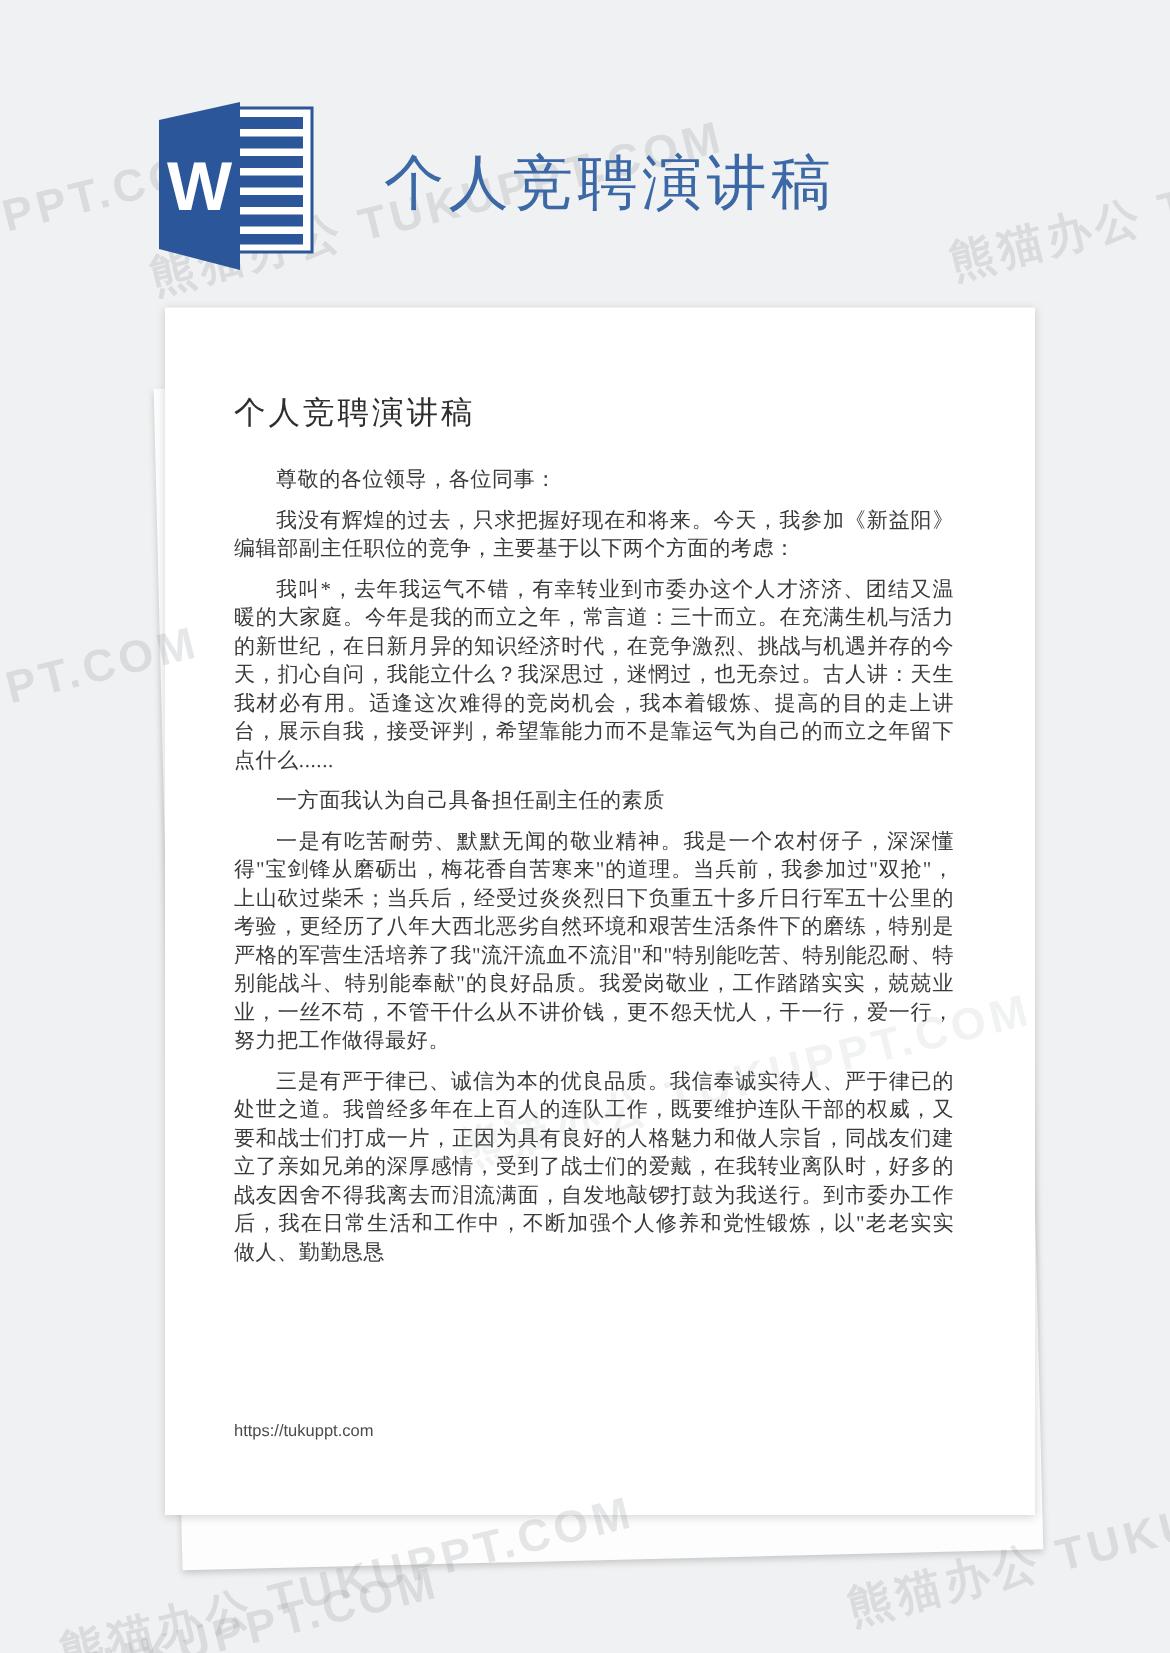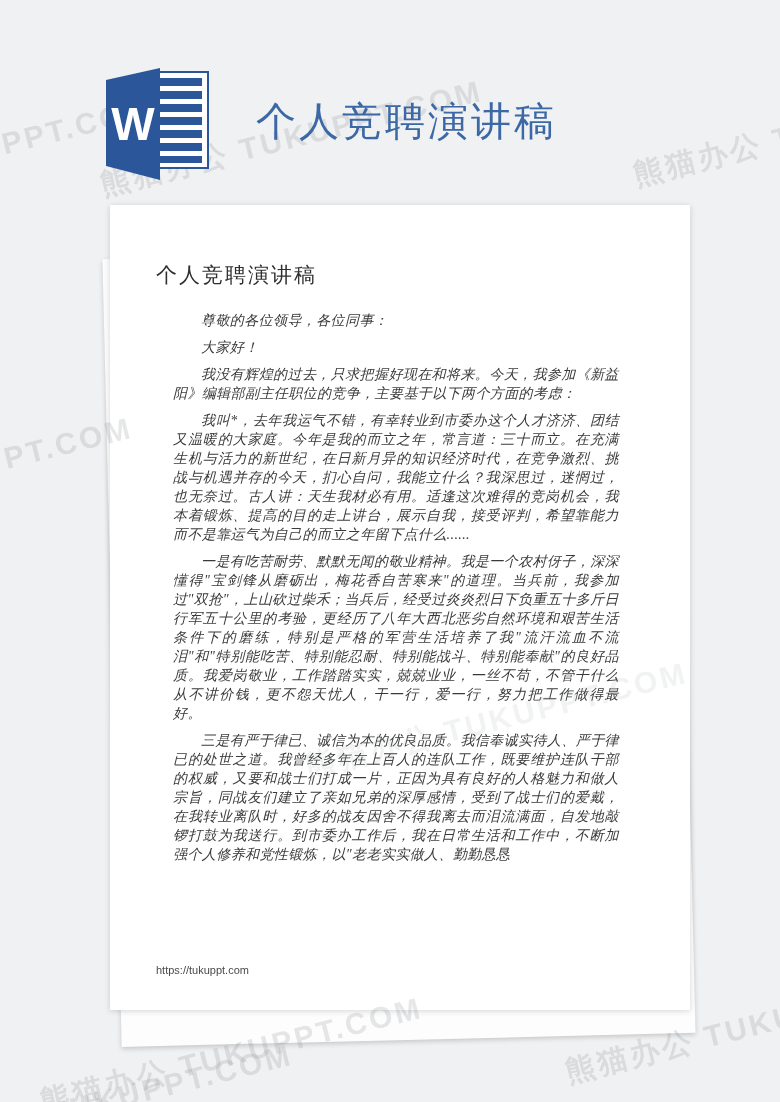--- a/index.html
+++ b/index.html
@@ -54,25 +54,24 @@
   }
   .doc-title {
     font-size:21px; color:#2f2f2f; letter-spacing:2px;
     font-weight:400; margin-bottom:22px;
     font-family:"Liberation Serif", serif;
   }
   .doc-body .doc-para {
     font-size:14px; line-height:19px; color:#3a3a3a;
     letter-spacing:0.4px;
     text-align:justify; text-indent:2em;
-    margin:8px 17px;
-    font-style:italic;
+    margin:8px 0;
   }
   .doc-footer {
-    position:absolute; left:46px; bottom:34px;
+    position:absolute; left:46px; bottom:50px;
     font-size:11px; color:#4a4a4a;
     font-family:"Liberation Sans", sans-serif;
   }
 </style>
 </head>
 <body>
 
 <div class="wm" style="left:-235px; top:135px;">熊猫办公 TUKUPPT.COM</div>
 <div class="wm" style="left:95px; top:118px;">熊猫办公 TUKUPPT.COM</div>
 <div class="wm" style="left:628px; top:108px;">熊猫办公 TUKUPPT.COM</div>
@@ -102,20 +101,20 @@
   </div>
   <div class="header-title">个人竞聘演讲稿</div>
 </div>
 
 <div class="sheet-behind sheet2"></div>
 
 <div class="doc-page">
   <div class="doc-title">个人竞聘演讲稿</div>
   <div class="doc-body">
       <p class="doc-para">尊敬的各位领导，各位同事：</p>
-      <p class="doc-para">大家好！</p>
       <p class="doc-para">我没有辉煌的过去，只求把握好现在和将来。今天，我参加《新益阳》编辑部副主任职位的竞争，主要基于以下两个方面的考虑：</p>
       <p class="doc-para">我叫*，去年我运气不错，有幸转业到市委办这个人才济济、团结又温暖的大家庭。今年是我的而立之年，常言道：三十而立。在充满生机与活力的新世纪，在日新月异的知识经济时代，在竞争激烈、挑战与机遇并存的今天，扪心自问，我能立什么？我深思过，迷惘过，也无奈过。古人讲：天生我材必有用。适逢这次难得的竞岗机会，我本着锻炼、提高的目的走上讲台，展示自我，接受评判，希望靠能力而不是靠运气为自己的而立之年留下点什么......</p>
+      <p class="doc-para">一方面我认为自己具备担任副主任的素质</p>
       <p class="doc-para">一是有吃苦耐劳、默默无闻的敬业精神。我是一个农村伢子，深深懂得"宝剑锋从磨砺出，梅花香自苦寒来"的道理。当兵前，我参加过"双抢"，上山砍过柴禾；当兵后，经受过炎炎烈日下负重五十多斤日行军五十公里的考验，更经历了八年大西北恶劣自然环境和艰苦生活条件下的磨练，特别是严格的军营生活培养了我"流汗流血不流泪"和"特别能吃苦、特别能忍耐、特别能战斗、特别能奉献"的良好品质。我爱岗敬业，工作踏踏实实，兢兢业业，一丝不苟，不管干什么从不讲价钱，更不怨天忧人，干一行，爱一行，努力把工作做得最好。</p>
       <p class="doc-para">三是有严于律已、诚信为本的优良品质。我信奉诚实待人、严于律已的处世之道。我曾经多年在上百人的连队工作，既要维护连队干部的权威，又要和战士们打成一片，正因为具有良好的人格魅力和做人宗旨，同战友们建立了亲如兄弟的深厚感情，受到了战士们的爱戴，在我转业离队时，好多的战友因舍不得我离去而泪流满面，自发地敲锣打鼓为我送行。到市委办工作后，我在日常生活和工作中，不断加强个人修养和党性锻炼，以"老老实实做人、勤勤恳恳</p>
     </div>
   <div class="doc-footer">https://tukuppt.com</div>
 </div>
 
 </body></html>

